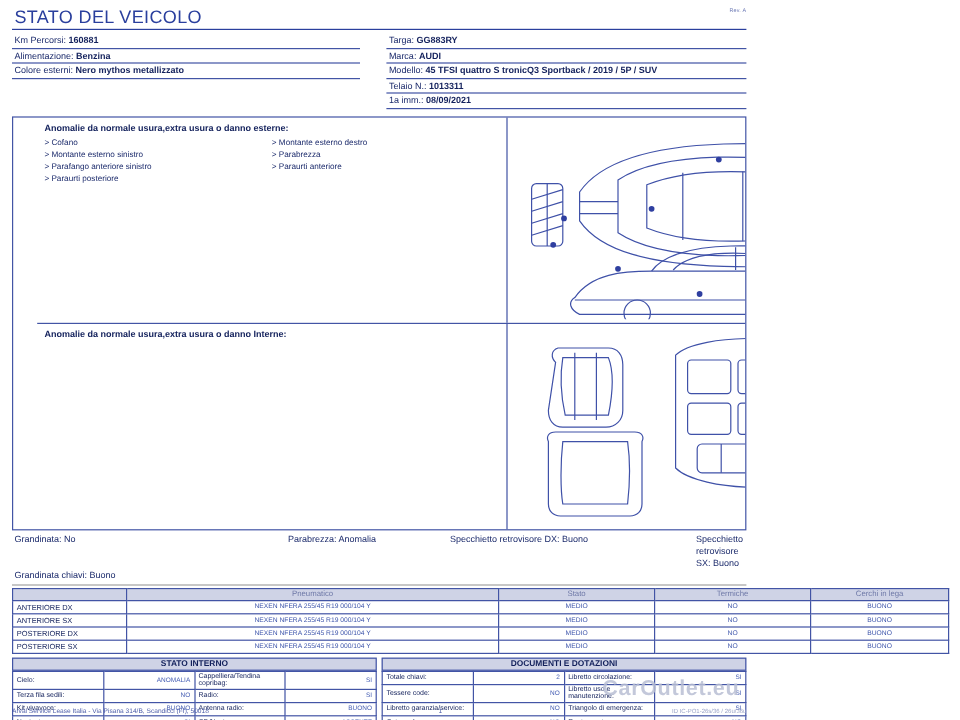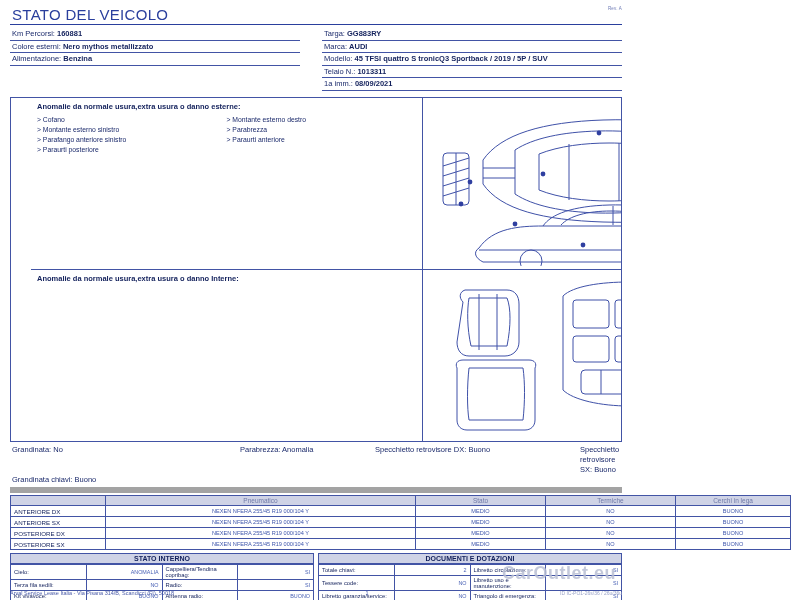--- a/index.html
+++ b/index.html
@@ -111,21 +111,21 @@
   }
   .dmg-col ul { margin: 0; padding: 0; }
   .dmg-col li::before {
     content: "> ";
   }
 
   
   .summary {
     font-size: 7.5px;
     padding: 3px 2px 2px 2px;
-    border-bottom: 6px solid #a3a3a3;
+    border-bottom: 1px solid #a3a3a3;
     line-height: 1.35;
   }
   .summary .row { display: flex; }
   .summary .cellA { width: 228px; }
   .summary .cellB { width: 135px; }
   .summary .cellC { width: 205px; }
   .summary .cellD { flex: 1; }
 
   
   table {
@@ -233,26 +233,26 @@
   <div class="doc-title">STATO DEL VEICOLO</div>
   <div class="title-rule"></div>
 
   <div class="info">
     <div class="info-col left">
       <div class="info-line">
         <span class="lbl">Km Percorsi:</span>
         <span class="val">160881</span>
       </div>
       <div class="info-line">
+        <span class="lbl">Alimentazione:</span>
+        <span class="val">Benzina</span>
+      </div>
+      <div class="info-line">
         <span class="lbl">Colore esterni:</span>
         <span class="val">Nero mythos metallizzato</span>
-      </div>
-      <div class="info-line">
-        <span class="lbl">Alimentazione:</span>
-        <span class="val">Benzina</span>
       </div>
     </div>
     <div class="info-col right">
       <div class="info-line">
         <span class="lbl">Targa:</span>
         <span class="val">GG883RY</span>
       </div>
       <div class="info-line">
         <span class="lbl">Marca:</span>
         <span class="val">AUDI</span>

